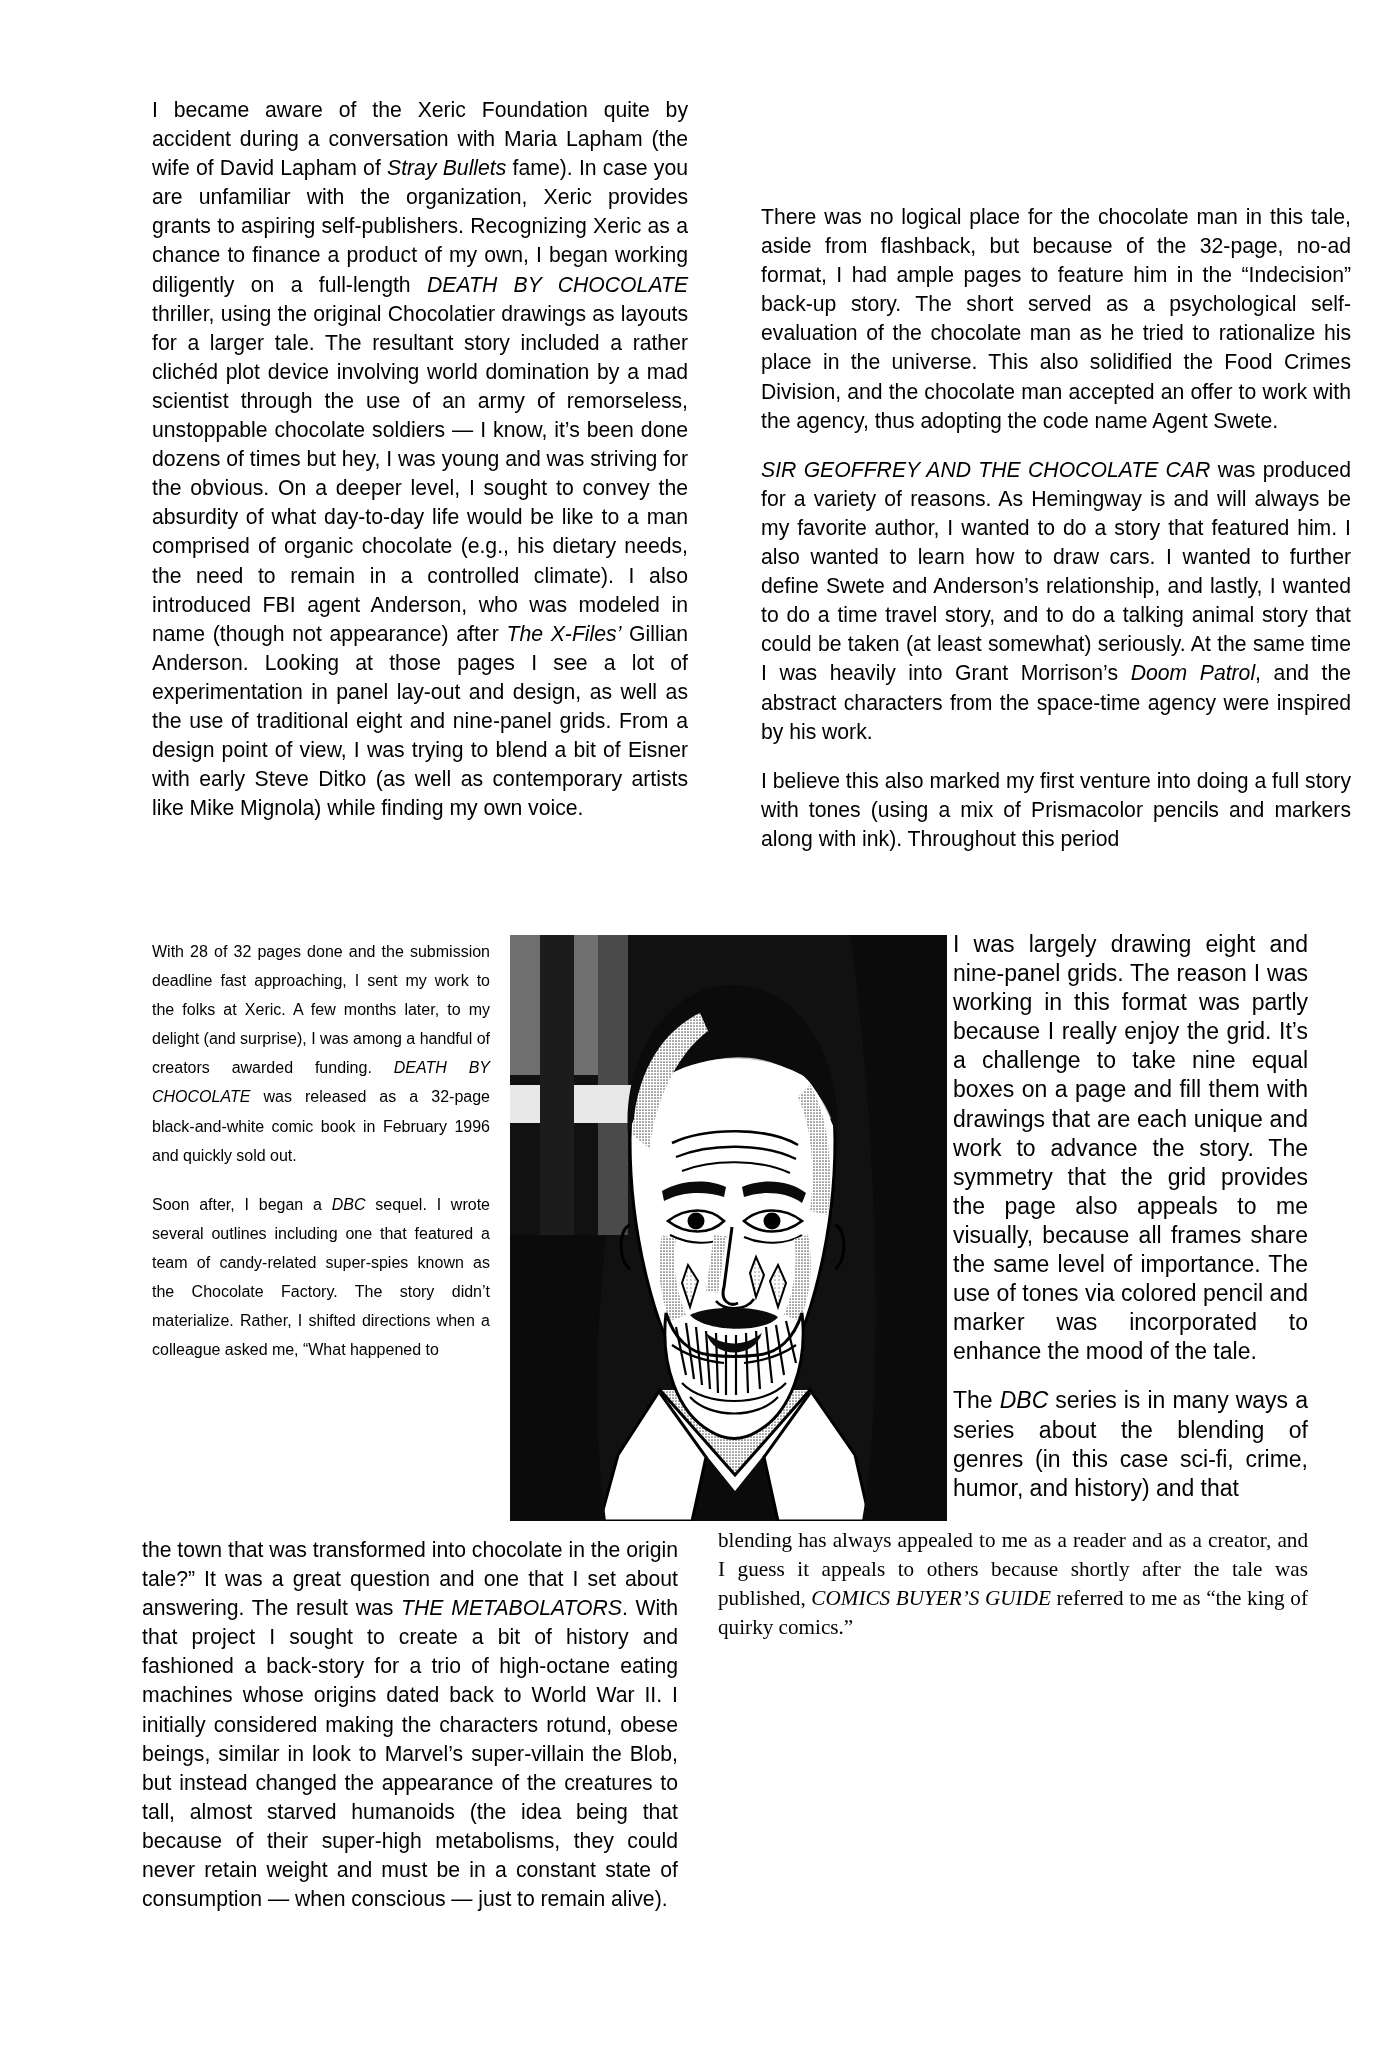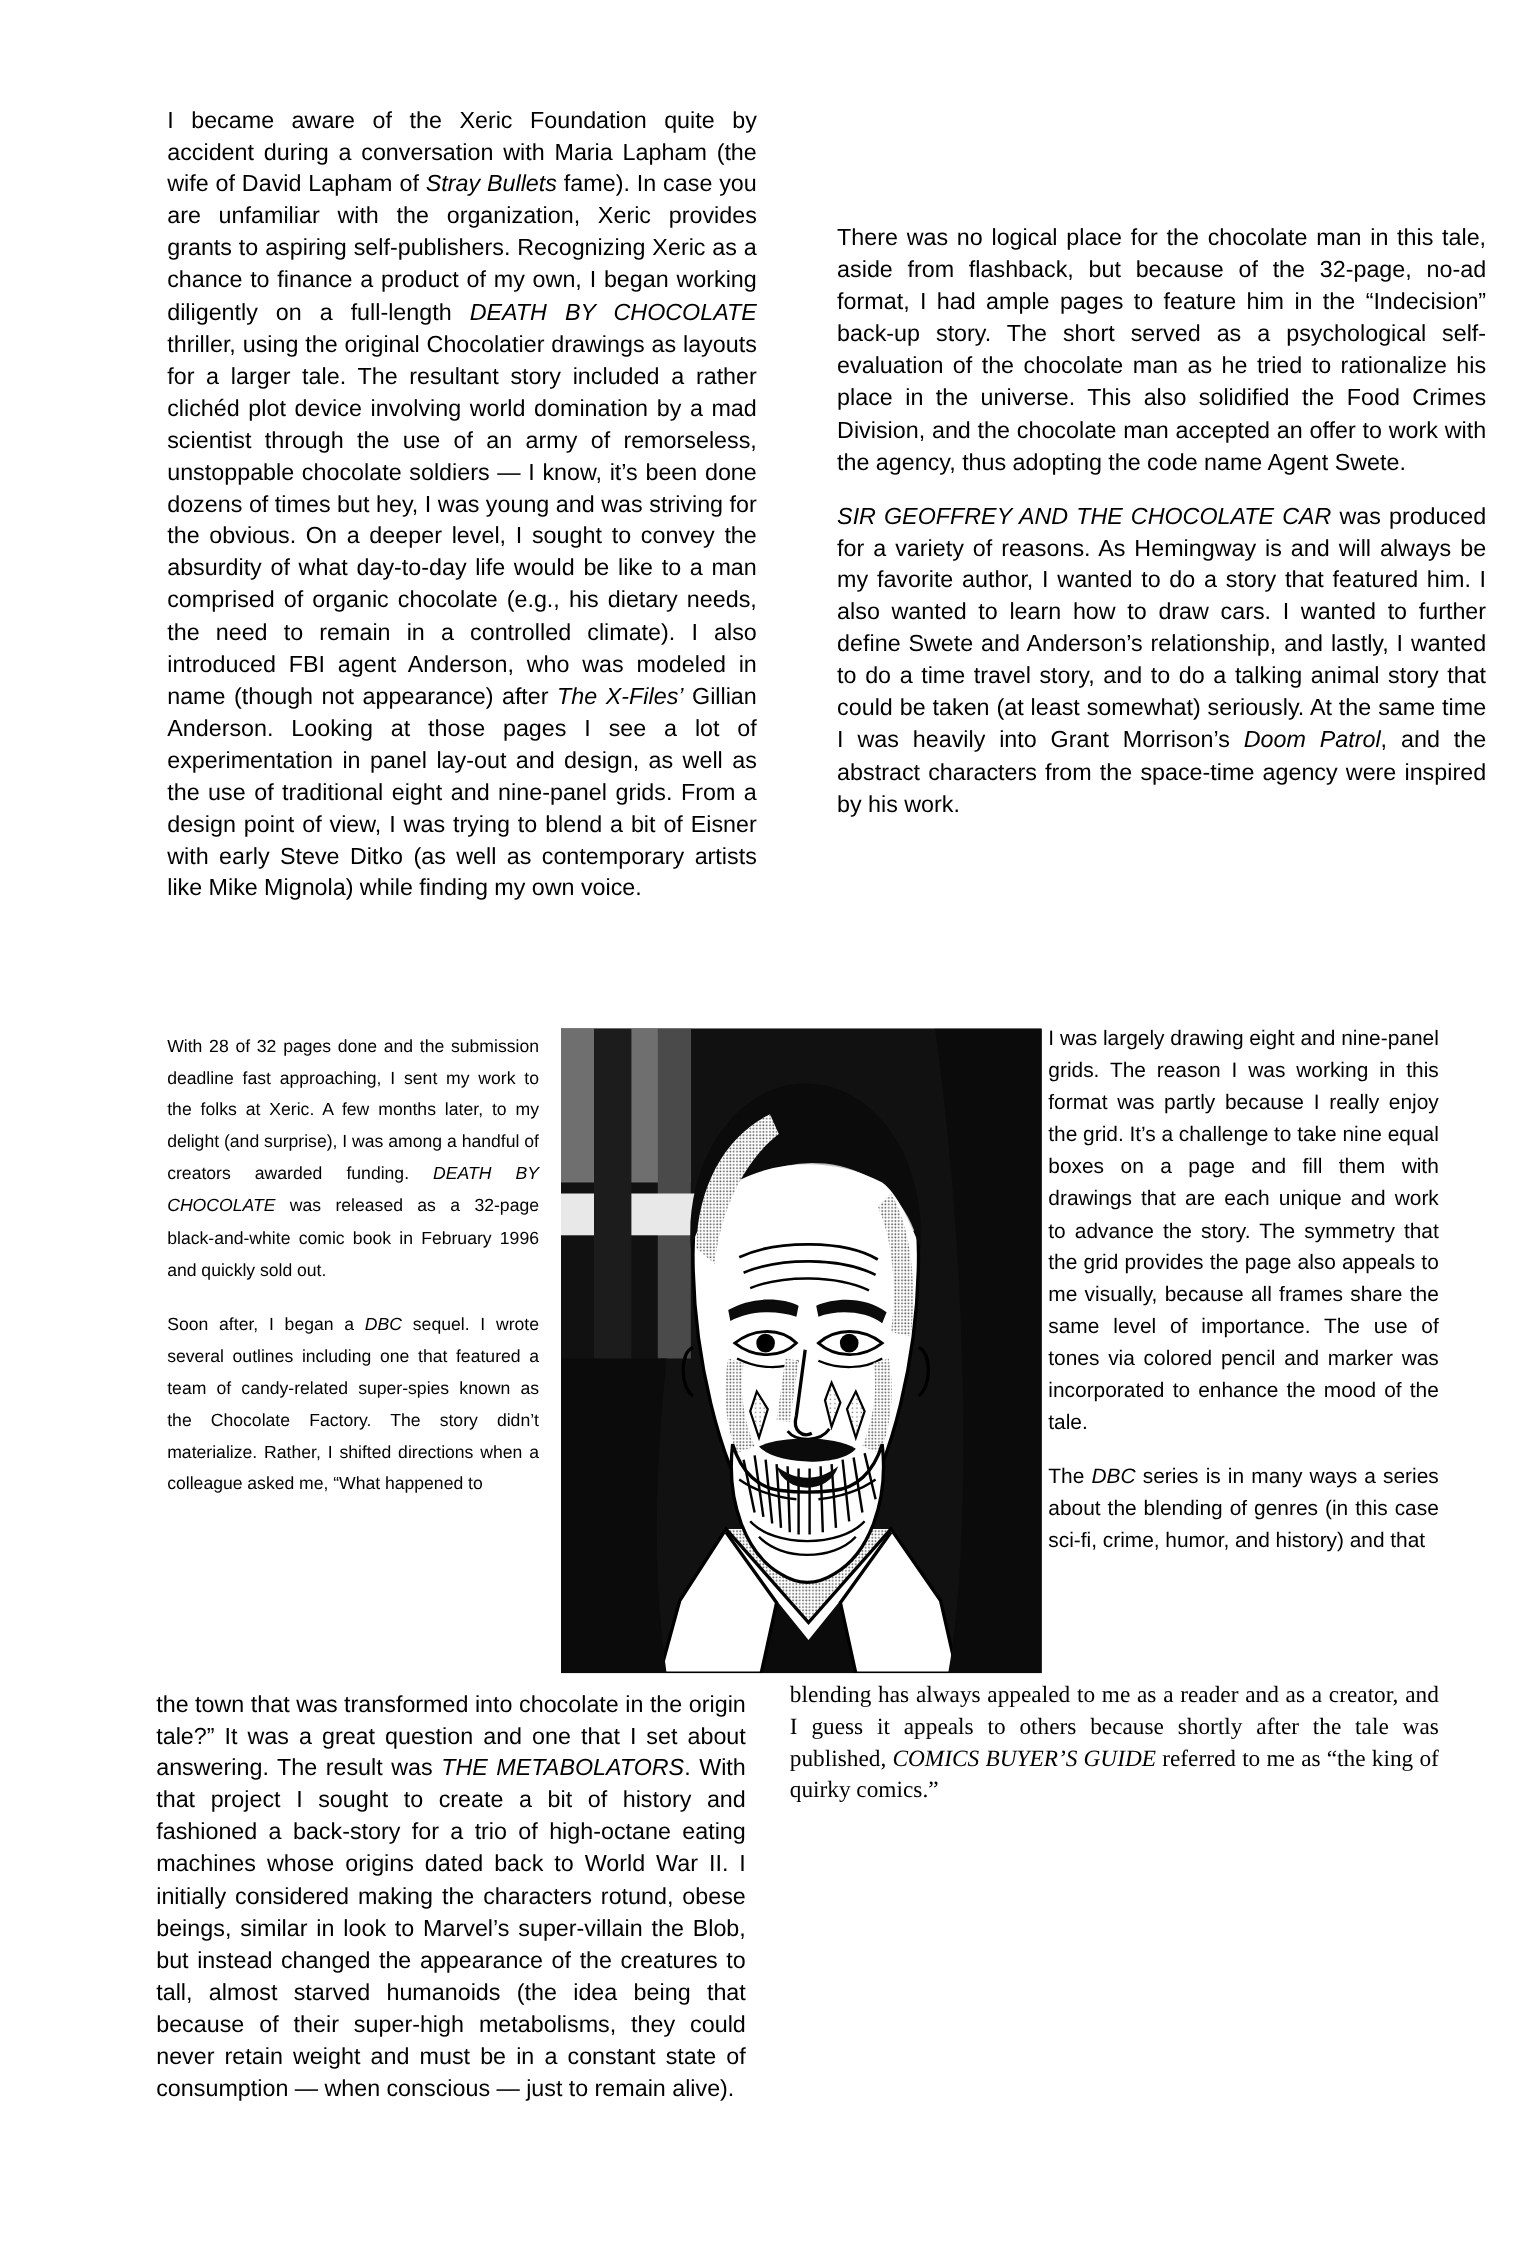--- a/index.html
+++ b/index.html
@@ -75,21 +75,21 @@
   }
   #left-col-narrow p { font-size: 16px; line-height: 29.1px; }
 
   
   #right-col-narrow {
     position: absolute;
     left: 953px;
     top: 930px;
     width: 355px;
   }
-  #right-col-narrow p { font-size: 19px; line-height: 29.1px; }
+  #right-col-narrow p { font-size: 23px; line-height: 29.1px; }
 
   
   #left-col-bottom {
     position: absolute;
     left: 142px;
     top: 1535px;
     width: 536px;
   }
 
   
@@ -106,20 +106,21 @@
 
 <div class="page">
 
   <div class="col" id="left-col-top">
     <p>I became aware of the Xeric Foundation quite by accident during a conversation with Maria Lapham (the wife of David Lapham of <i>Stray Bullets</i> fame). In case you are unfamiliar with the organization, Xeric provides grants to aspiring self-publishers. Recognizing Xeric as a chance to finance a product of my own, I began working diligently on a full-length <i>DEATH BY CHOCOLATE</i> thriller, using the original Chocolatier drawings as layouts for a larger tale. The resultant story included a rather clichéd plot device involving world domination by a mad scientist through the use of an army of remorseless, unstoppable chocolate soldiers — I know, it’s been done dozens of times but hey, I was young and was striving for the obvious. On a deeper level, I sought to convey the absurdity of what day-to-day life would be like to a man comprised of organic chocolate (e.g., his dietary needs, the need to remain in a controlled climate). I also introduced FBI agent Anderson, who was modeled in name (though not appearance) after <i>The X-Files’</i> Gillian Anderson. Looking at those pages I see a lot of experimentation in panel lay-out and design, as well as the use of traditional eight and nine-panel grids. From a design point of view, I was trying to blend a bit of Eisner with early Steve Ditko (as well as contemporary artists like Mike Mignola) while finding my own voice.</p>
   </div>
 
   <div class="col" id="right-col-top">
     <p>There was no logical place for the chocolate man in this tale, aside from flashback, but because of the 32-page, no-ad format, I had ample pages to feature him in the “Indecision” back-up story. The short served as a psychological self-evaluation of the chocolate man as he tried to rationalize his place in the universe. This also solidified the Food Crimes Division, and the chocolate man accepted an offer to work with the agency, thus adopting the code name Agent Swete.</p>
     <p><i>SIR GEOFFREY AND THE CHOCOLATE CAR</i> was produced for a variety of reasons. As Hemingway is and will always be my favorite author, I wanted to do a story that featured him. I also wanted to learn how to draw cars. I wanted to further define Swete and Anderson’s relationship, and lastly, I wanted to do a time travel story, and to do a talking animal story that could be taken (at least somewhat) seriously. At the same time I was heavily into Grant Morrison’s <i>Doom Patrol</i>, and the abstract characters from the space-time agency were inspired by his work.</p>
+    <p>I believe this also marked my first venture into doing a full story with tones (using a mix of Prismacolor pencils and markers along with ink). Throughout this period</p>
   </div>
 
   <div class="wrap-text" id="left-col-narrow">
     <p>With 28 of 32 pages done and the submission deadline fast approaching, I sent my work to the folks at Xeric. A few months later, to my delight (and surprise), I was among a handful of creators awarded funding. <i>DEATH BY CHOCOLATE</i> was released as a 32-page black-and-white comic book in February 1996 and quickly sold out.</p>
     <p>Soon after, I began a <i>DBC</i> sequel. I wrote several outlines including one that featured a team of candy-related super-spies known as the Chocolate Factory. The story didn’t materialize. Rather, I shifted directions when a colleague asked me, “What happened to</p>
   </div>
 
   <div class="wrap-text" id="right-col-narrow">
     <p>I was largely drawing eight and nine-panel grids. The reason I was working in this format was partly because I really enjoy the grid. It’s a challenge to take nine equal boxes on a page and fill them with drawings that are each unique and work to advance the story. The symmetry that the grid provides the page also appeals to me visually, because all frames share the same level of importance. The use of tones via colored pencil and marker was incorporated to enhance the mood of the tale.</p>
     <p>The <i>DBC</i> series is in many ways a series about the blending of genres (in this case sci-fi, crime, humor, and history) and that</p>

